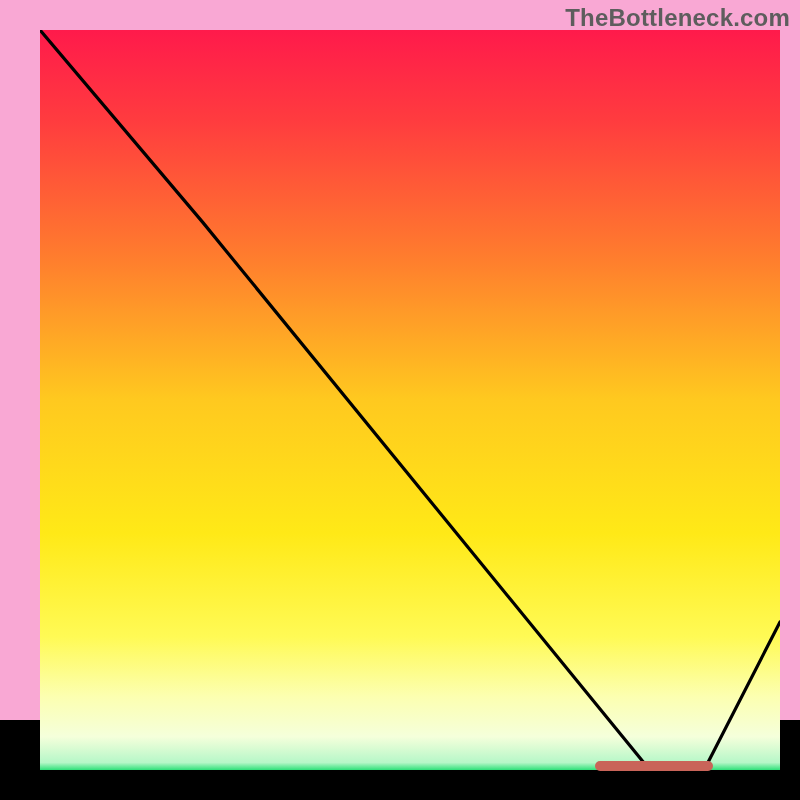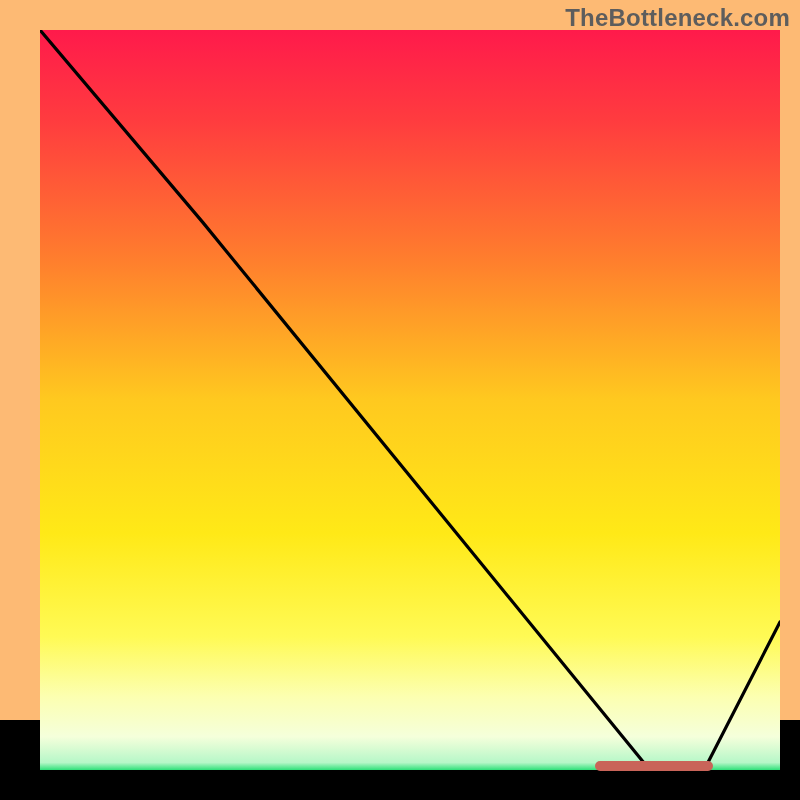--- a/index.html
+++ b/index.html
@@ -8,21 +8,21 @@
     width: 800px;
     height: 800px;
     background: #000;
     overflow: hidden;
     font-family: Arial, Helvetica, sans-serif;
   }
   .frame {
     position: relative;
     width: 800px;
     height: 720px;
-    background: #fdba74;
+    background: #f9a8d4;
   }
   .watermark {
     position: absolute;
     top: 4px;
     right: 10px;
     color: #5d5d5d;
     font-size: 24px;
     font-weight: bold;
     letter-spacing: 0.2px;
     z-index: 10;

